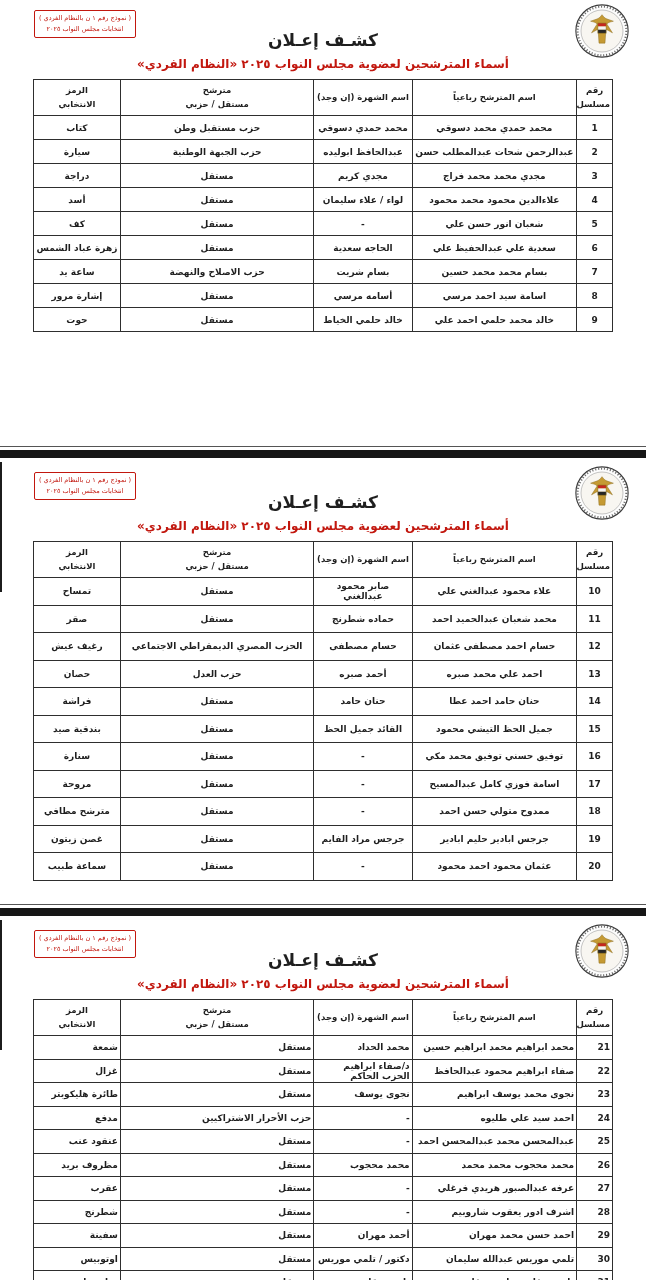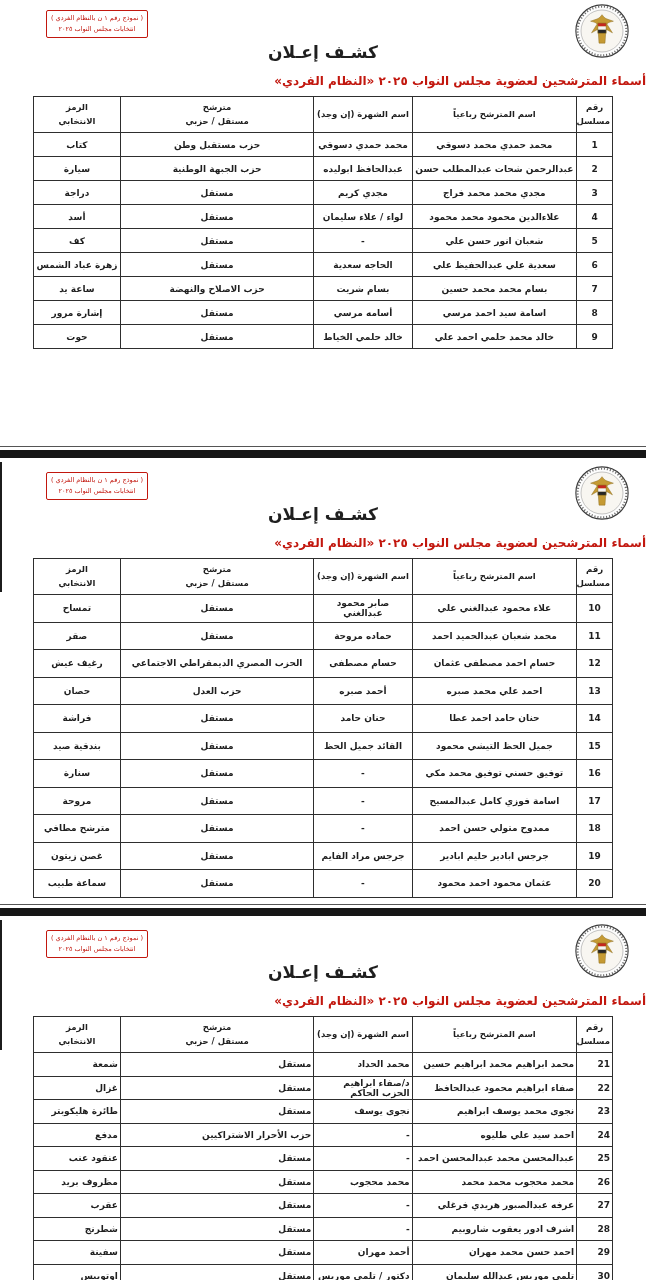--- a/index.html
+++ b/index.html
@@ -22,40 +22,40 @@
   .p2 { height: 442px; border-bottom: 1px solid #555; }
   .p3 { height: 362px; }
   .p2::before, .p3::before {
     content: ""; position: absolute; left: 0; top: 0;
     width: 2px; height: 130px; background: #1c1c1c;
   }
   .page-sep { height: 15px; position: relative; background: #fff; }
   .sep-band { position: absolute; top: 3px; left: 0; right: 0; height: 8px; background: #161616; }
 
   .form-box {
-    position: absolute; left: 46px; top: 10px;
+    position: absolute; left: 34px; top: 10px;
     width: 94px;
     border: 1px solid var(--red, #c2170e);
     border-radius: 2px;
     color: var(--red, #c2170e);
     font-size: 6.5px; line-height: 1.7;
     text-align: center; padding: 2px 3px;
     direction: rtl;
   }
   .seal { position: absolute; right: 16px; top: 3px; width: 56px; height: 56px; }
 
   .title {
-    margin: 12px; padding-top: 30px;
+    margin: 0; padding-top: 30px;
     text-align: center;
     font-size: 17px; font-weight: bold;
     letter-spacing: 0.5px;
   }
   .subtitle {
     margin: 7px 0 0 0;
-    text-align: right;
+    text-align: center;
     font-size: 12px; font-weight: bold;
     color: var(--red, #c2170e);
   }
   .district {
     margin: 7px 0 0 0;
     text-align: center;
     font-size: 10.5px; font-weight: bold;
     word-spacing: 3px;
   }
 
@@ -240,21 +240,21 @@
           <tr>
             <td>10</td>
             <td>علاء محمود عبدالغني علي</td>
             <td>صابر محمود عبدالغني</td>
             <td>مستقل</td>
             <td>تمساح</td>
           </tr>
           <tr>
             <td>11</td>
             <td>محمد شعبان عبدالحميد احمد</td>
-            <td>حماده مروحة</td>
+            <td>حماده شطرنج</td>
             <td>مستقل</td>
             <td>صقر</td>
           </tr>
           <tr>
             <td>12</td>
             <td>حسام احمد مصطفى عثمان</td>
             <td>حسام مصطفى</td>
             <td>الحزب المصري الديمقراطي الاجتماعي</td>
             <td>رغيف عيش</td>
           </tr>

